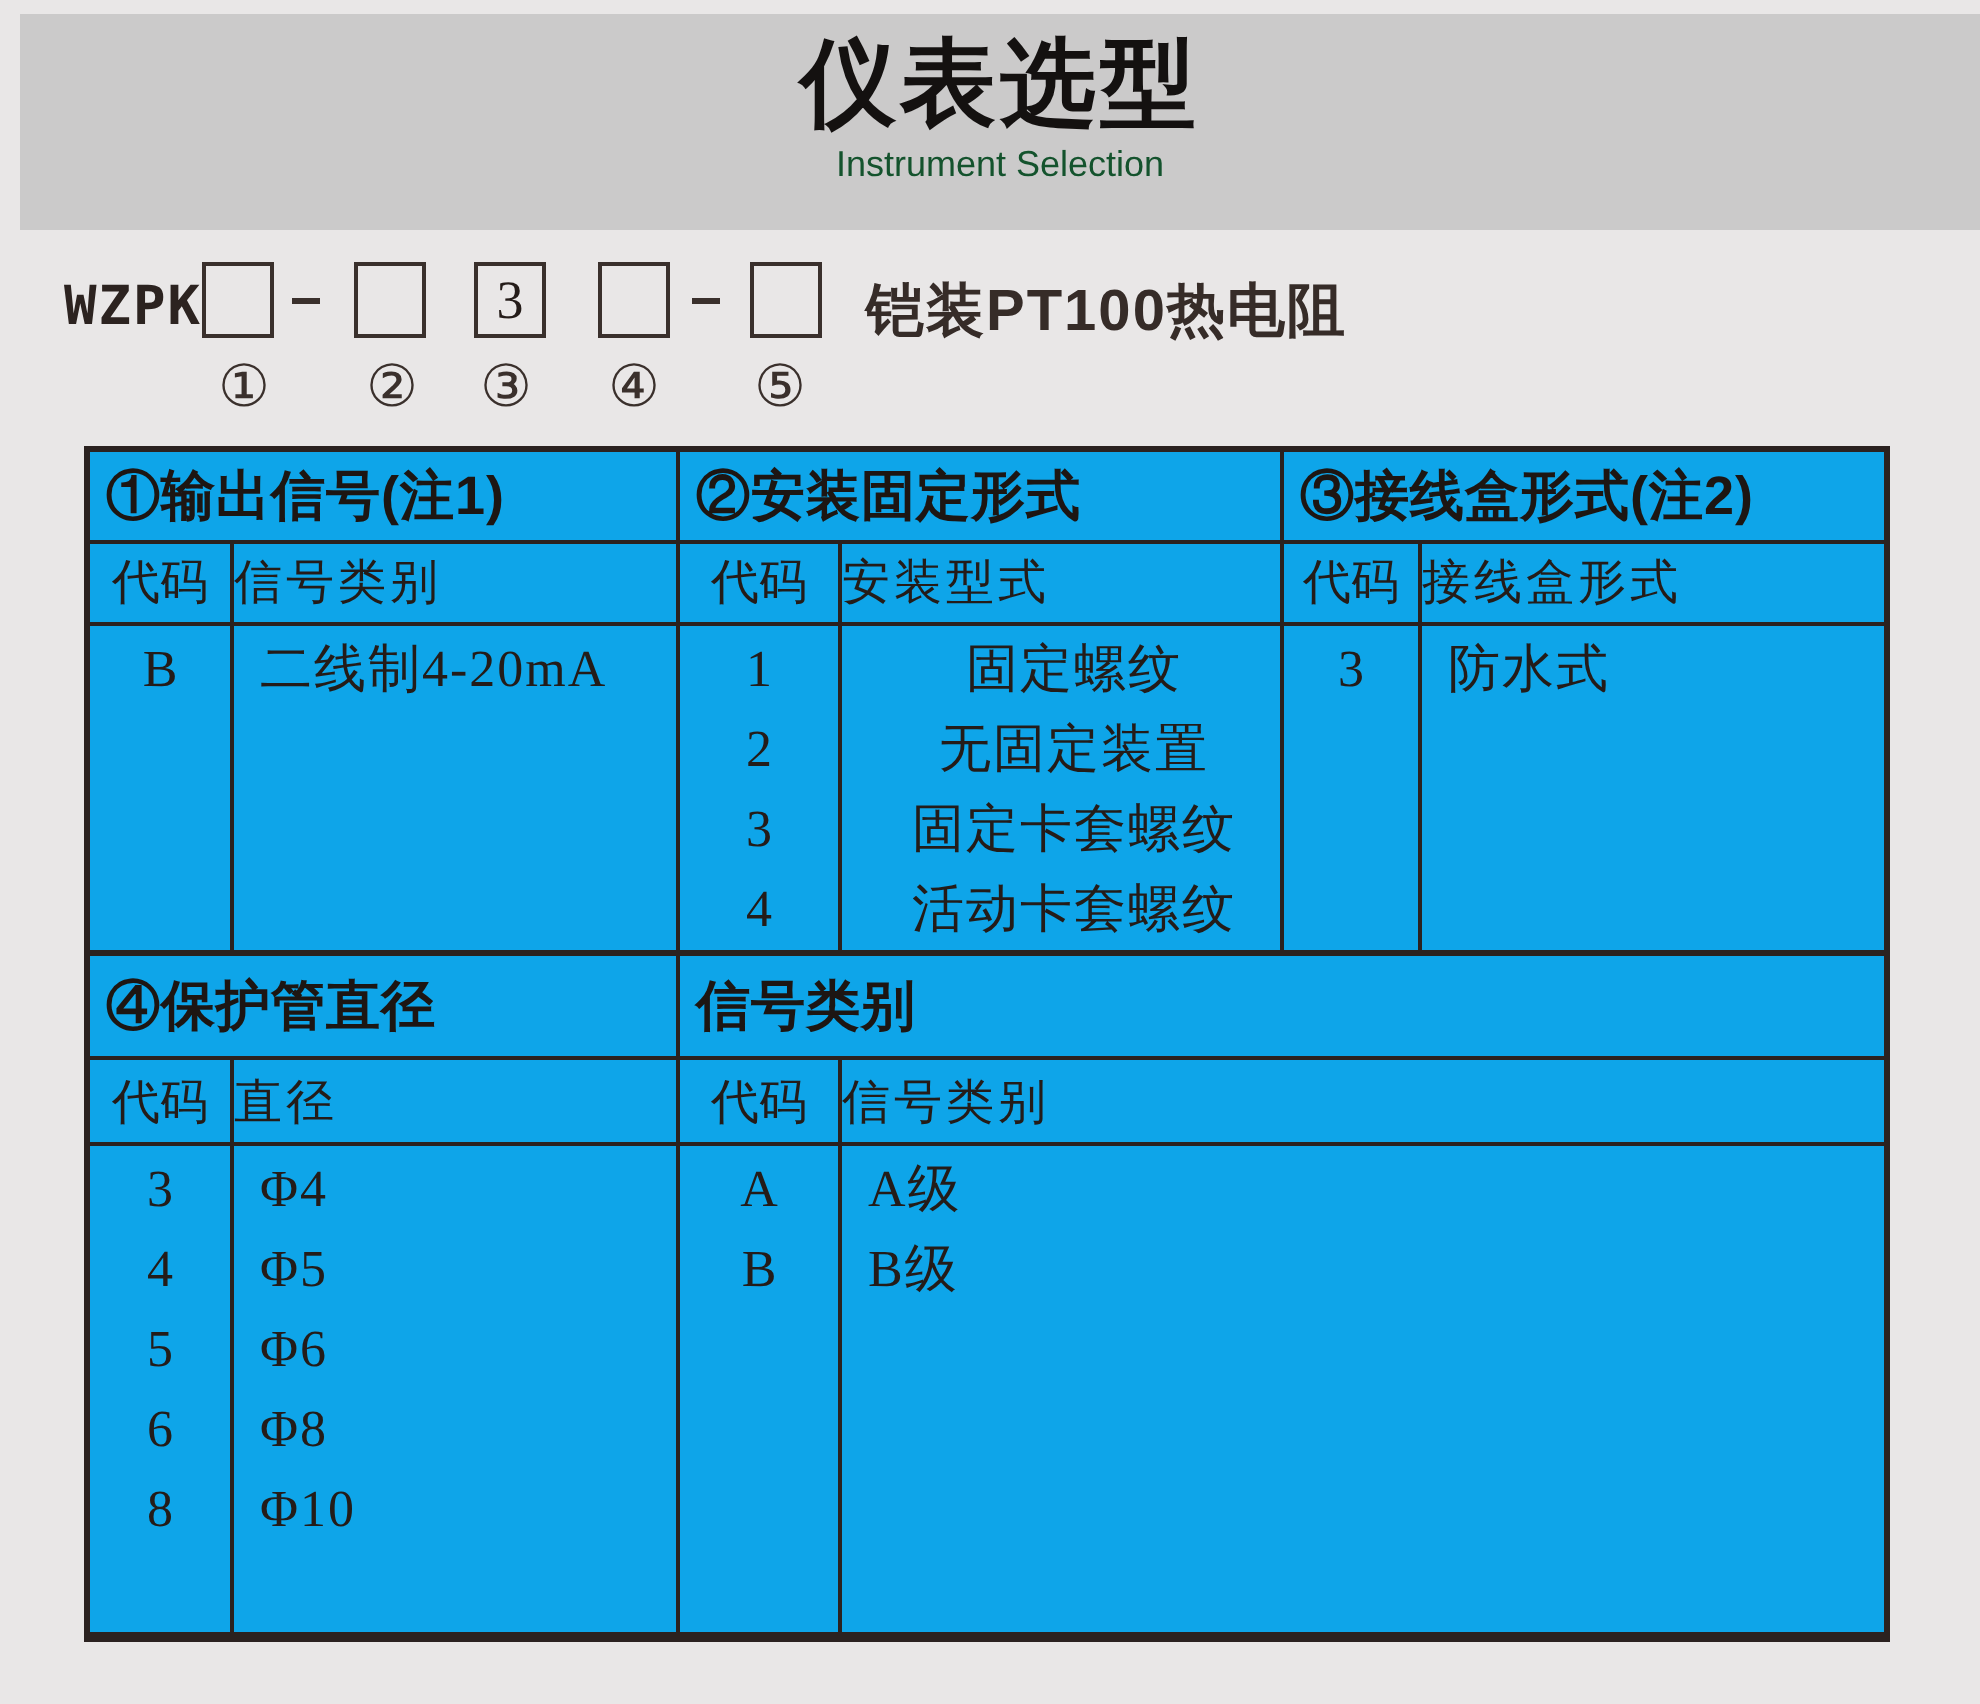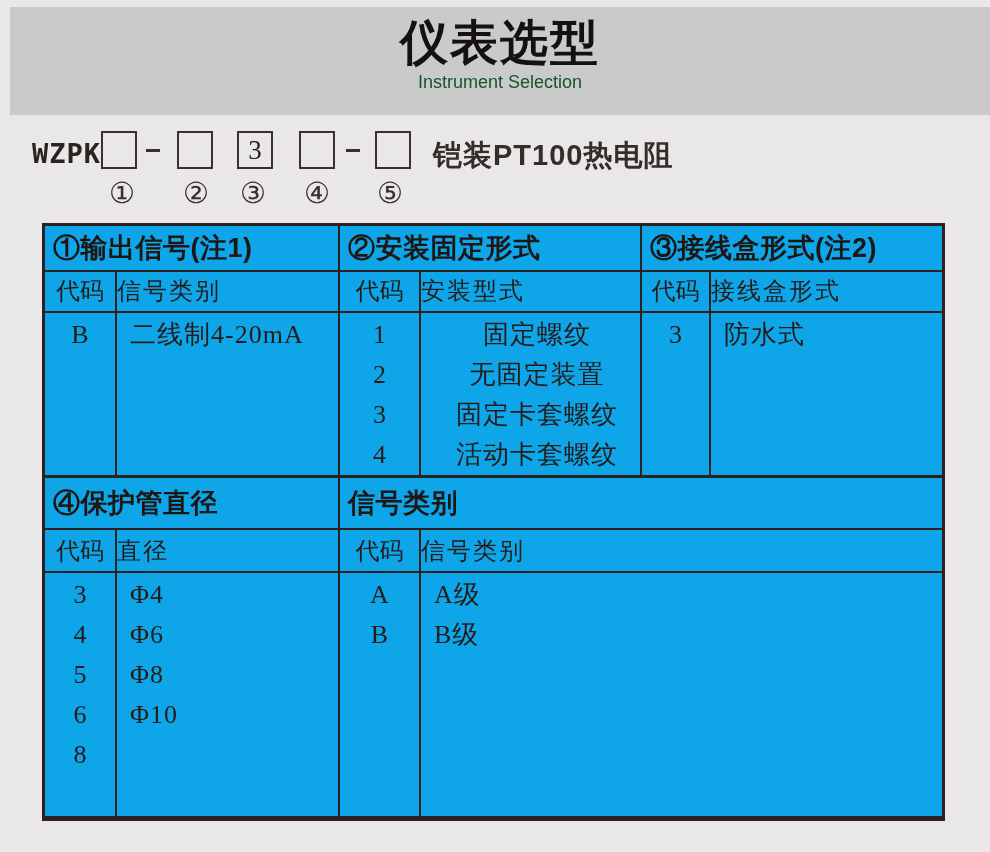--- a/index.html
+++ b/index.html
@@ -186,20 +186,21 @@
     <div class="trow data-row">
       <div class="cell data-col w-code1">
         <div class="ditem d-code">3</div>
         <div class="ditem d-code">4</div>
         <div class="ditem d-code">5</div>
         <div class="ditem d-code">6</div>
         <div class="ditem d-code">8</div>
       </div>
       <div class="cell data-col w-val1">
         <div class="ditem d-val">Φ4</div>
+        <div class="ditem d-val">Φ5</div>
         <div class="ditem d-val">Φ6</div>
         <div class="ditem d-val">Φ8</div>
         <div class="ditem d-val">Φ10</div>
       </div>
       <div class="cell data-col w-code2">
         <div class="ditem d-code">A</div>
         <div class="ditem d-code">B</div>
       </div>
       <div class="cell data-col w-fl">
         <div class="ditem d-val">A级</div>

